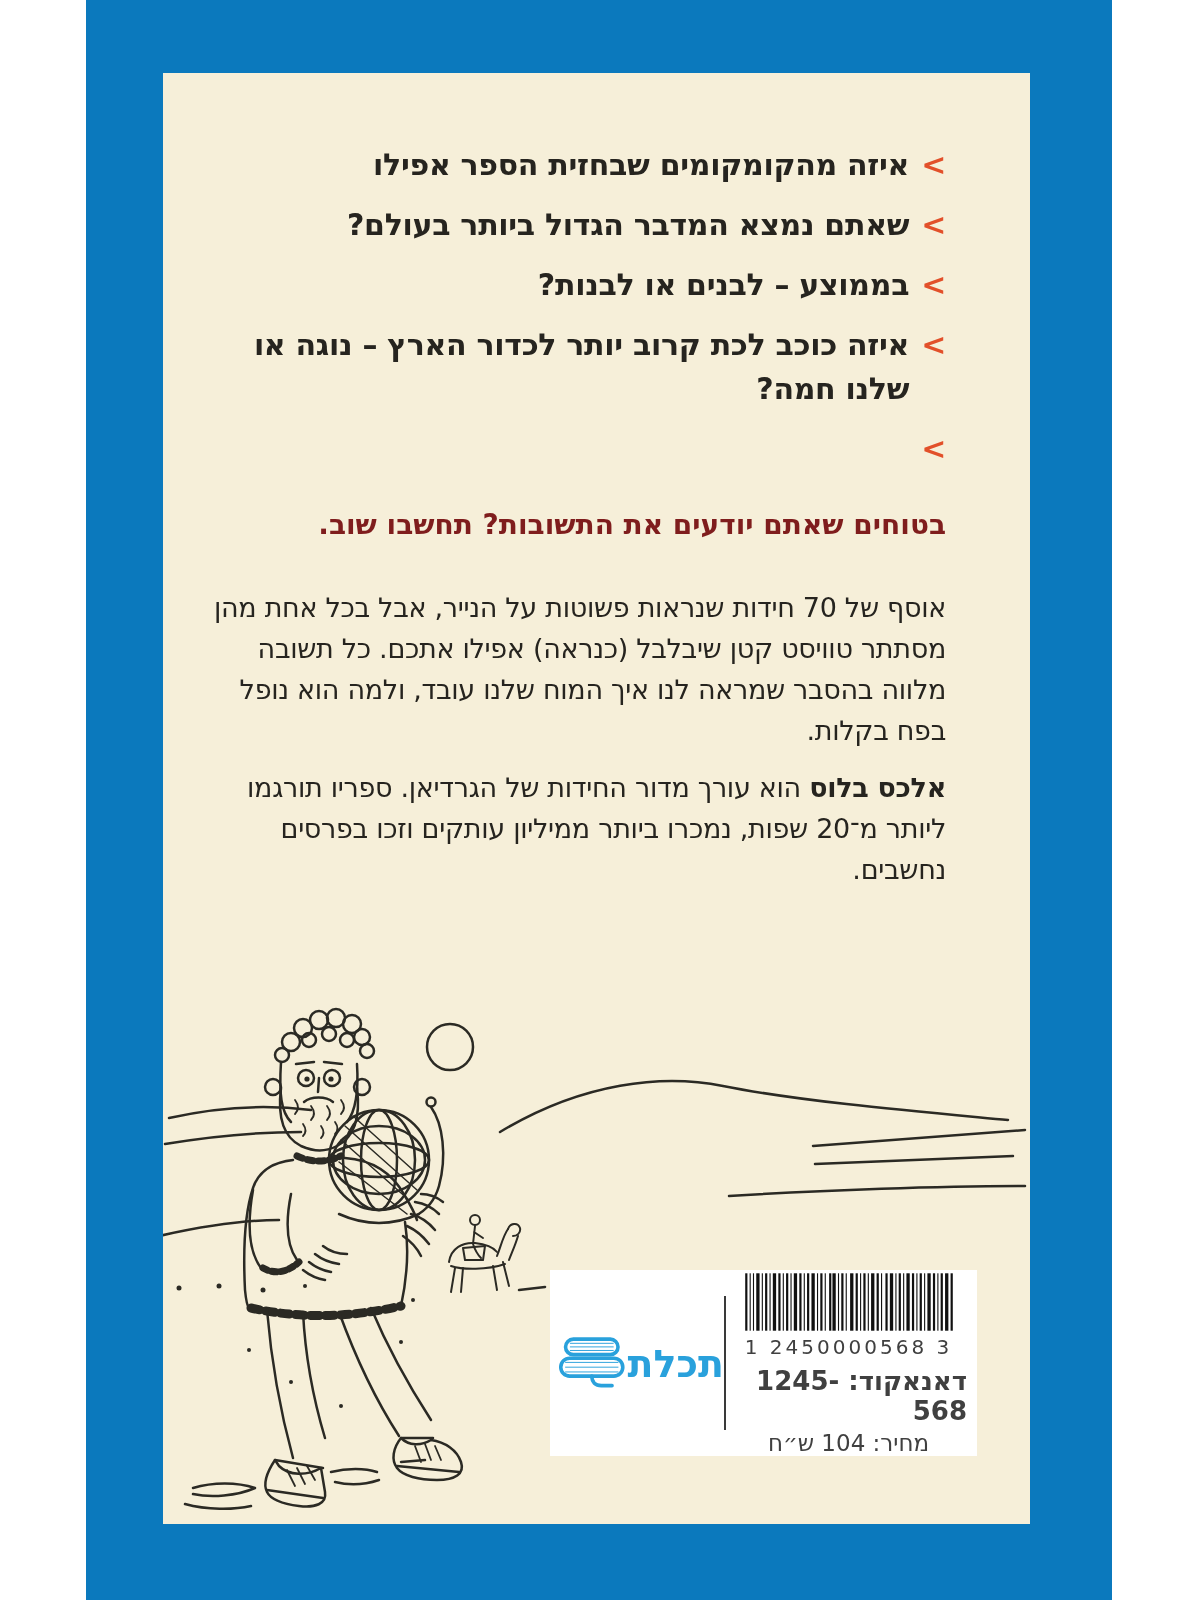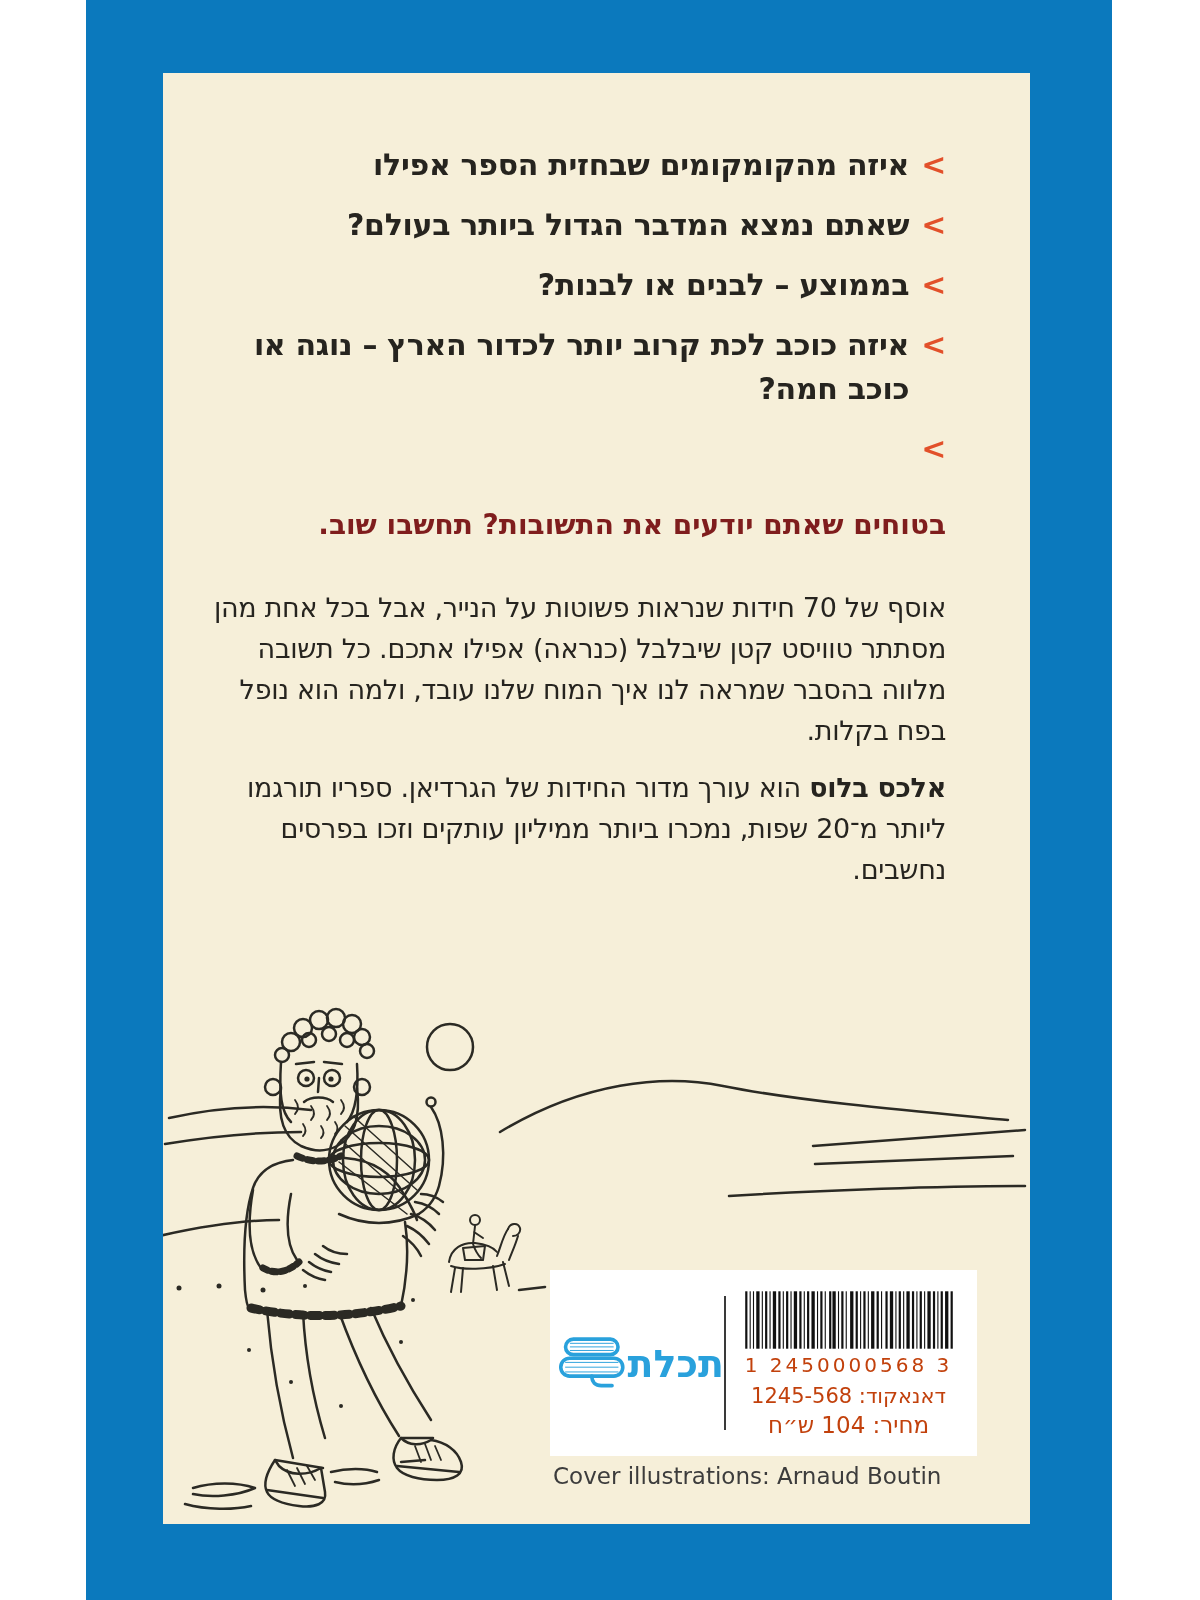--- a/index.html
+++ b/index.html
@@ -22,23 +22,23 @@
   .bio{font-size:27px;line-height:41px;margin:16px 0 0;text-align:right;letter-spacing:-0.3px;}
   .bio .lead{font-weight:bold;}
 
   .illustration{position:absolute;left:0;top:917px;width:867px;height:534px;}
 
   .pub-box{position:absolute;left:387px;top:1197px;width:427px;height:186px;background:#ffffff;
     display:flex;align-items:center;justify-content:space-between;padding:0 6px;box-sizing:border-box;}
   .logo-sec{width:168px;display:flex;flex-direction:row;align-items:center;}
   .logo-word{color:#29a1dc;font-weight:bold;font-size:38px;line-height:1;margin-top:2px;font-family:"DejaVu Sans", sans-serif;}
   .divider{width:2px;height:134px;background:#3a3a3a;flex:0 0 auto;}
-  .code-sec{flex:1;display:flex;flex-direction:column;align-items:center;color:#c2410c;padding:0 4px;}
+  .code-sec{flex:1;display:flex;flex-direction:column;align-items:center;color:#404040;padding:0 4px;}
   .bc-num{font-size:20px;letter-spacing:3px;margin-top:2px;}
-  .bc-dana{font-size:21px;direction:rtl;margin-top:7px;}
+  .bc-dana{font-size:26px;direction:rtl;margin-top:7px;font-weight:bold;}
   .bc-price{font-size:23px;direction:rtl;margin-top:4px;}
 
   .credits{position:absolute;left:390px;top:1390px;font-size:23px;color:#3c3c3c;direction:ltr;}
 </style>
 </head>
 <body>
 
 <div class="cover">
   <div class="inner">
 
@@ -63,21 +63,21 @@
           <span class="q-bullet">&lt;</span>
           <div class="q-lines">
             <div class="q-line">בממוצע – לבנים או לבנות?</div>
           </div>
         </div>
 
         <div class="q">
           <span class="q-bullet">&lt;</span>
           <div class="q-lines">
             <div class="q-line">איזה כוכב לכת קרוב יותר לכדור הארץ – נוגה או</div>
-            <div class="q-line">כוכב חמה?</div>
+            <div class="q-line">שלנו חמה?</div>
           </div>
         </div>
 
         <div class="q">
           <span class="q-bullet">&lt;</span>
         </div>
 
       </div>
 
       <div class="teaser">בטוחים שאתם יודעים את התשובות? תחשבו שוב.</div>
@@ -259,16 +259,15 @@
               <rect x="183" width="3" height="52"></rect>
             <rect x="188" width="2" height="52"></rect>
           </g>
         </svg>
         <div class="bc-num">1 2450000568 3</div>
         <div class="bc-dana">דאנאקוד: 1245-568</div>
         <div class="bc-price">מחיר: 104 ש״ח</div>
       </div>
     </div>
 
-    <div class="credits">Cover illustrations: Arnaud Boutin</div>
 
   </div>
 </div>
 
 </body></html>

